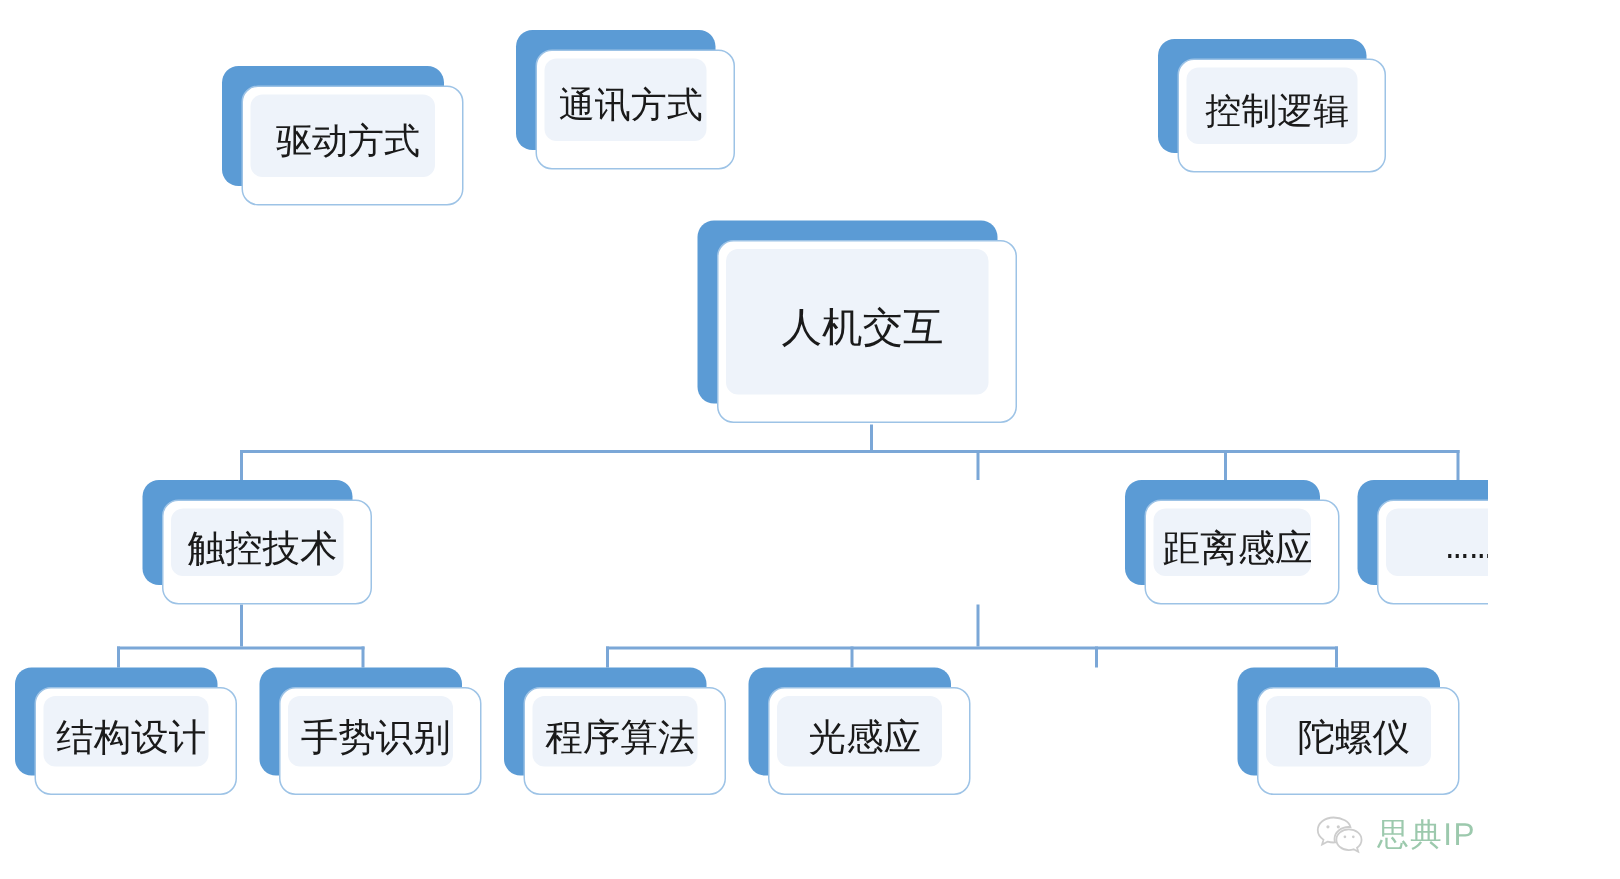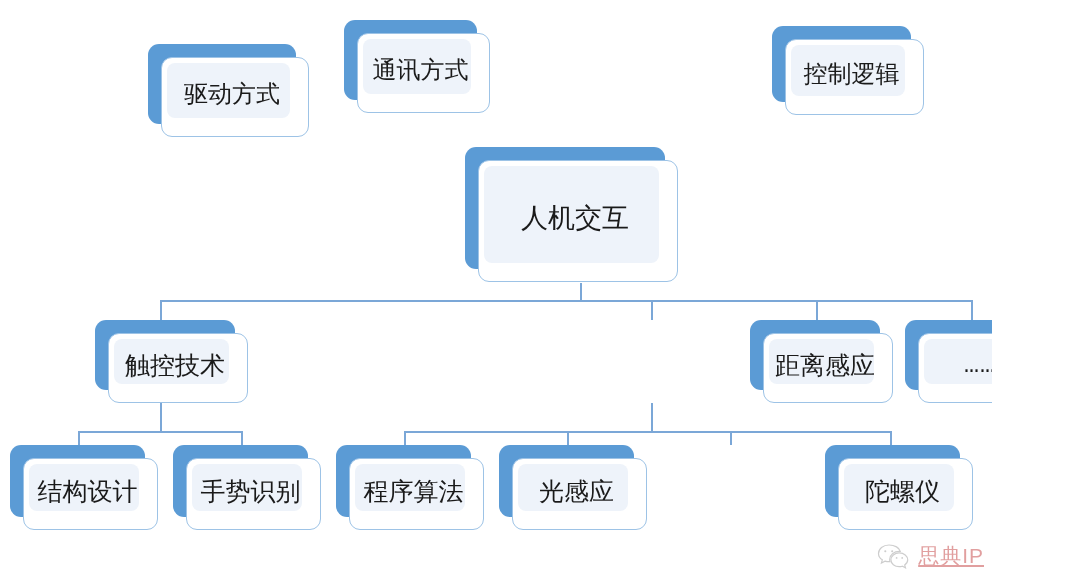--- a/index.html
+++ b/index.html
@@ -88,23 +88,22 @@
     position: absolute;
     right: 8px;
     bottom: 16px;
     display: flex;
     align-items: center;
     gap: 7px;
     opacity: 0.42;
   }
   #watermark .wm-text {
     font-size: 21px;
-    color: #b91c1c;
+    color: #15803d;
     letter-spacing: 1px;
-    text-decoration: underline;
   }
   #watermark svg { display: block; }
 </style>
 </head>
 <body>
 
 <div id="canvas">
 
   <div class="line line-v" style="left:580px; top:283px; height:18px;"></div>
 

